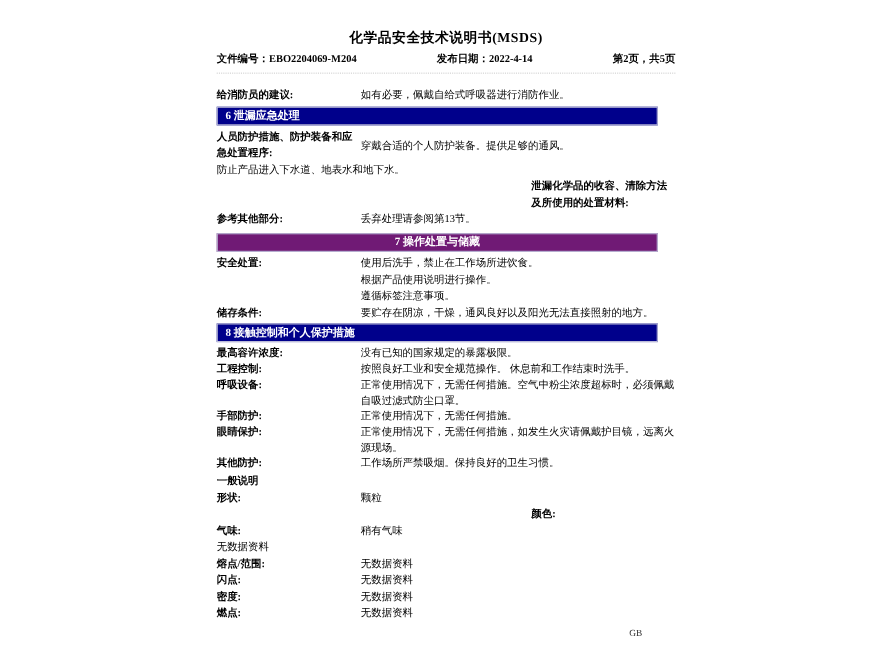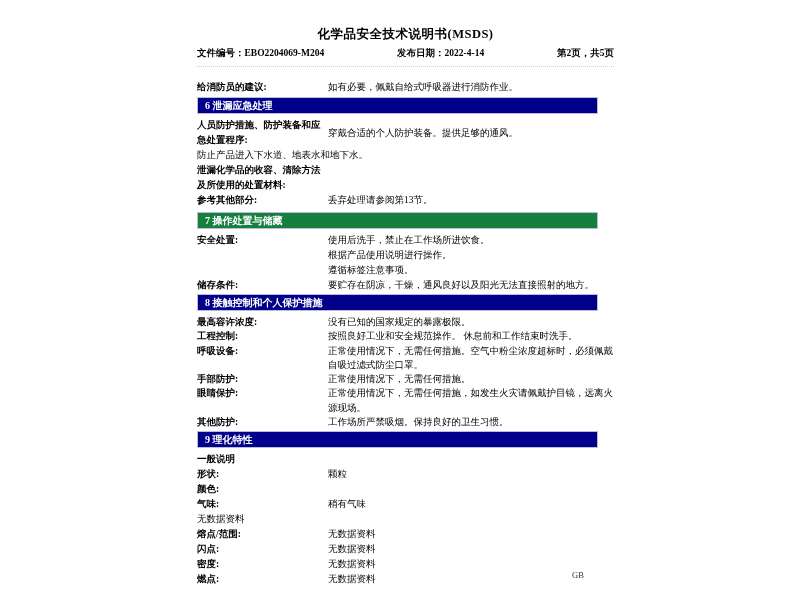--- a/index.html
+++ b/index.html
@@ -10,21 +10,21 @@
   .doc-title{
     position:absolute;top:26px;left:197px;width:417px;text-align:center;
     font-size:12.5px;font-weight:bold;letter-spacing:.5px;
   }
   .meta-row{
     position:absolute;top:47px;left:197px;width:417px;
     display:flex;justify-content:space-between;align-items:center;
     font-size:9.5px;font-weight:bold;
     padding-bottom:6px;border-bottom:1px dotted #cfcfcf;
   }
-  .row{display:flex;font-size:9.5px;line-height:15px;}
+  .row{display:flex;font-size:9.5px;line-height:15px;justify-content:flex-end;}
   .lbl{width:131px;flex-shrink:0;font-weight:bold;}
   .val{flex:1;white-space:pre-line;}
   .intro-row{position:absolute;top:80px;left:197px;width:417px;}
   .section{position:absolute;left:197px;width:417px;}
   .sec-bar{
     box-sizing:border-box;width:401px;
     background:#00008B;border:1px solid #bcbcd8;color:#ffffff;
     font-weight:bold;font-size:10px;line-height:13px;padding:1px 7px;
     margin-bottom:4px;
   }
@@ -73,21 +73,21 @@
           <div class="row">
     <span class="lbl">泄漏化学品的收容、清除方法及所使用的处置材料:</span>
   </div>
           <div class="row">
     <span class="lbl">参考其他部分:</span>
     <span class="val">丢弃处理请参阅第13节。</span>
   </div>
         </div>
   </div>
       <div class="section sec1">
-    <div class="sec-bar" style="background: #15803d; border-color: rgb(188, 188, 216);">7  操作处置与储藏</div>
+    <div class="sec-bar" style="background: #701a75; border-color: rgb(188, 188, 216); text-align: center;">7  操作处置与储藏</div>
     <div class="rows">
           <div class="row">
     <span class="lbl">安全处置:</span>
     <span class="val">使用后洗手，禁止在工作场所进饮食。
 根据产品使用说明进行操作。
 遵循标签注意事项。</span>
   </div>
           <div class="row">
     <span class="lbl">储存条件:</span>
     <span class="val">要贮存在阴凉，干燥，通风良好以及阳光无法直接照射的地方。</span>
@@ -117,21 +117,20 @@
     <span class="lbl">眼睛保护:</span>
     <span class="val">正常使用情况下，无需任何措施，如发生火灾请佩戴护目镜，远离火源现场。</span>
   </div>
           <div class="row">
     <span class="lbl">其他防护:</span>
     <span class="val">工作场所严禁吸烟。保持良好的卫生习惯。</span>
   </div>
         </div>
   </div>
       <div class="section sec3">
-    <div class="sec-bar" style="background: rgb(0, 0, 139); border-color: rgb(188, 188, 216);">9  理化特性</div>
     <div class="rows">
           <div class="row">
     <span class="lbl">一般说明</span>
     <span class="val"></span>
   </div>
           <div class="row">
     <span class="lbl">形状:</span>
     <span class="val">颗粒</span>
   </div>
           <div class="row">

